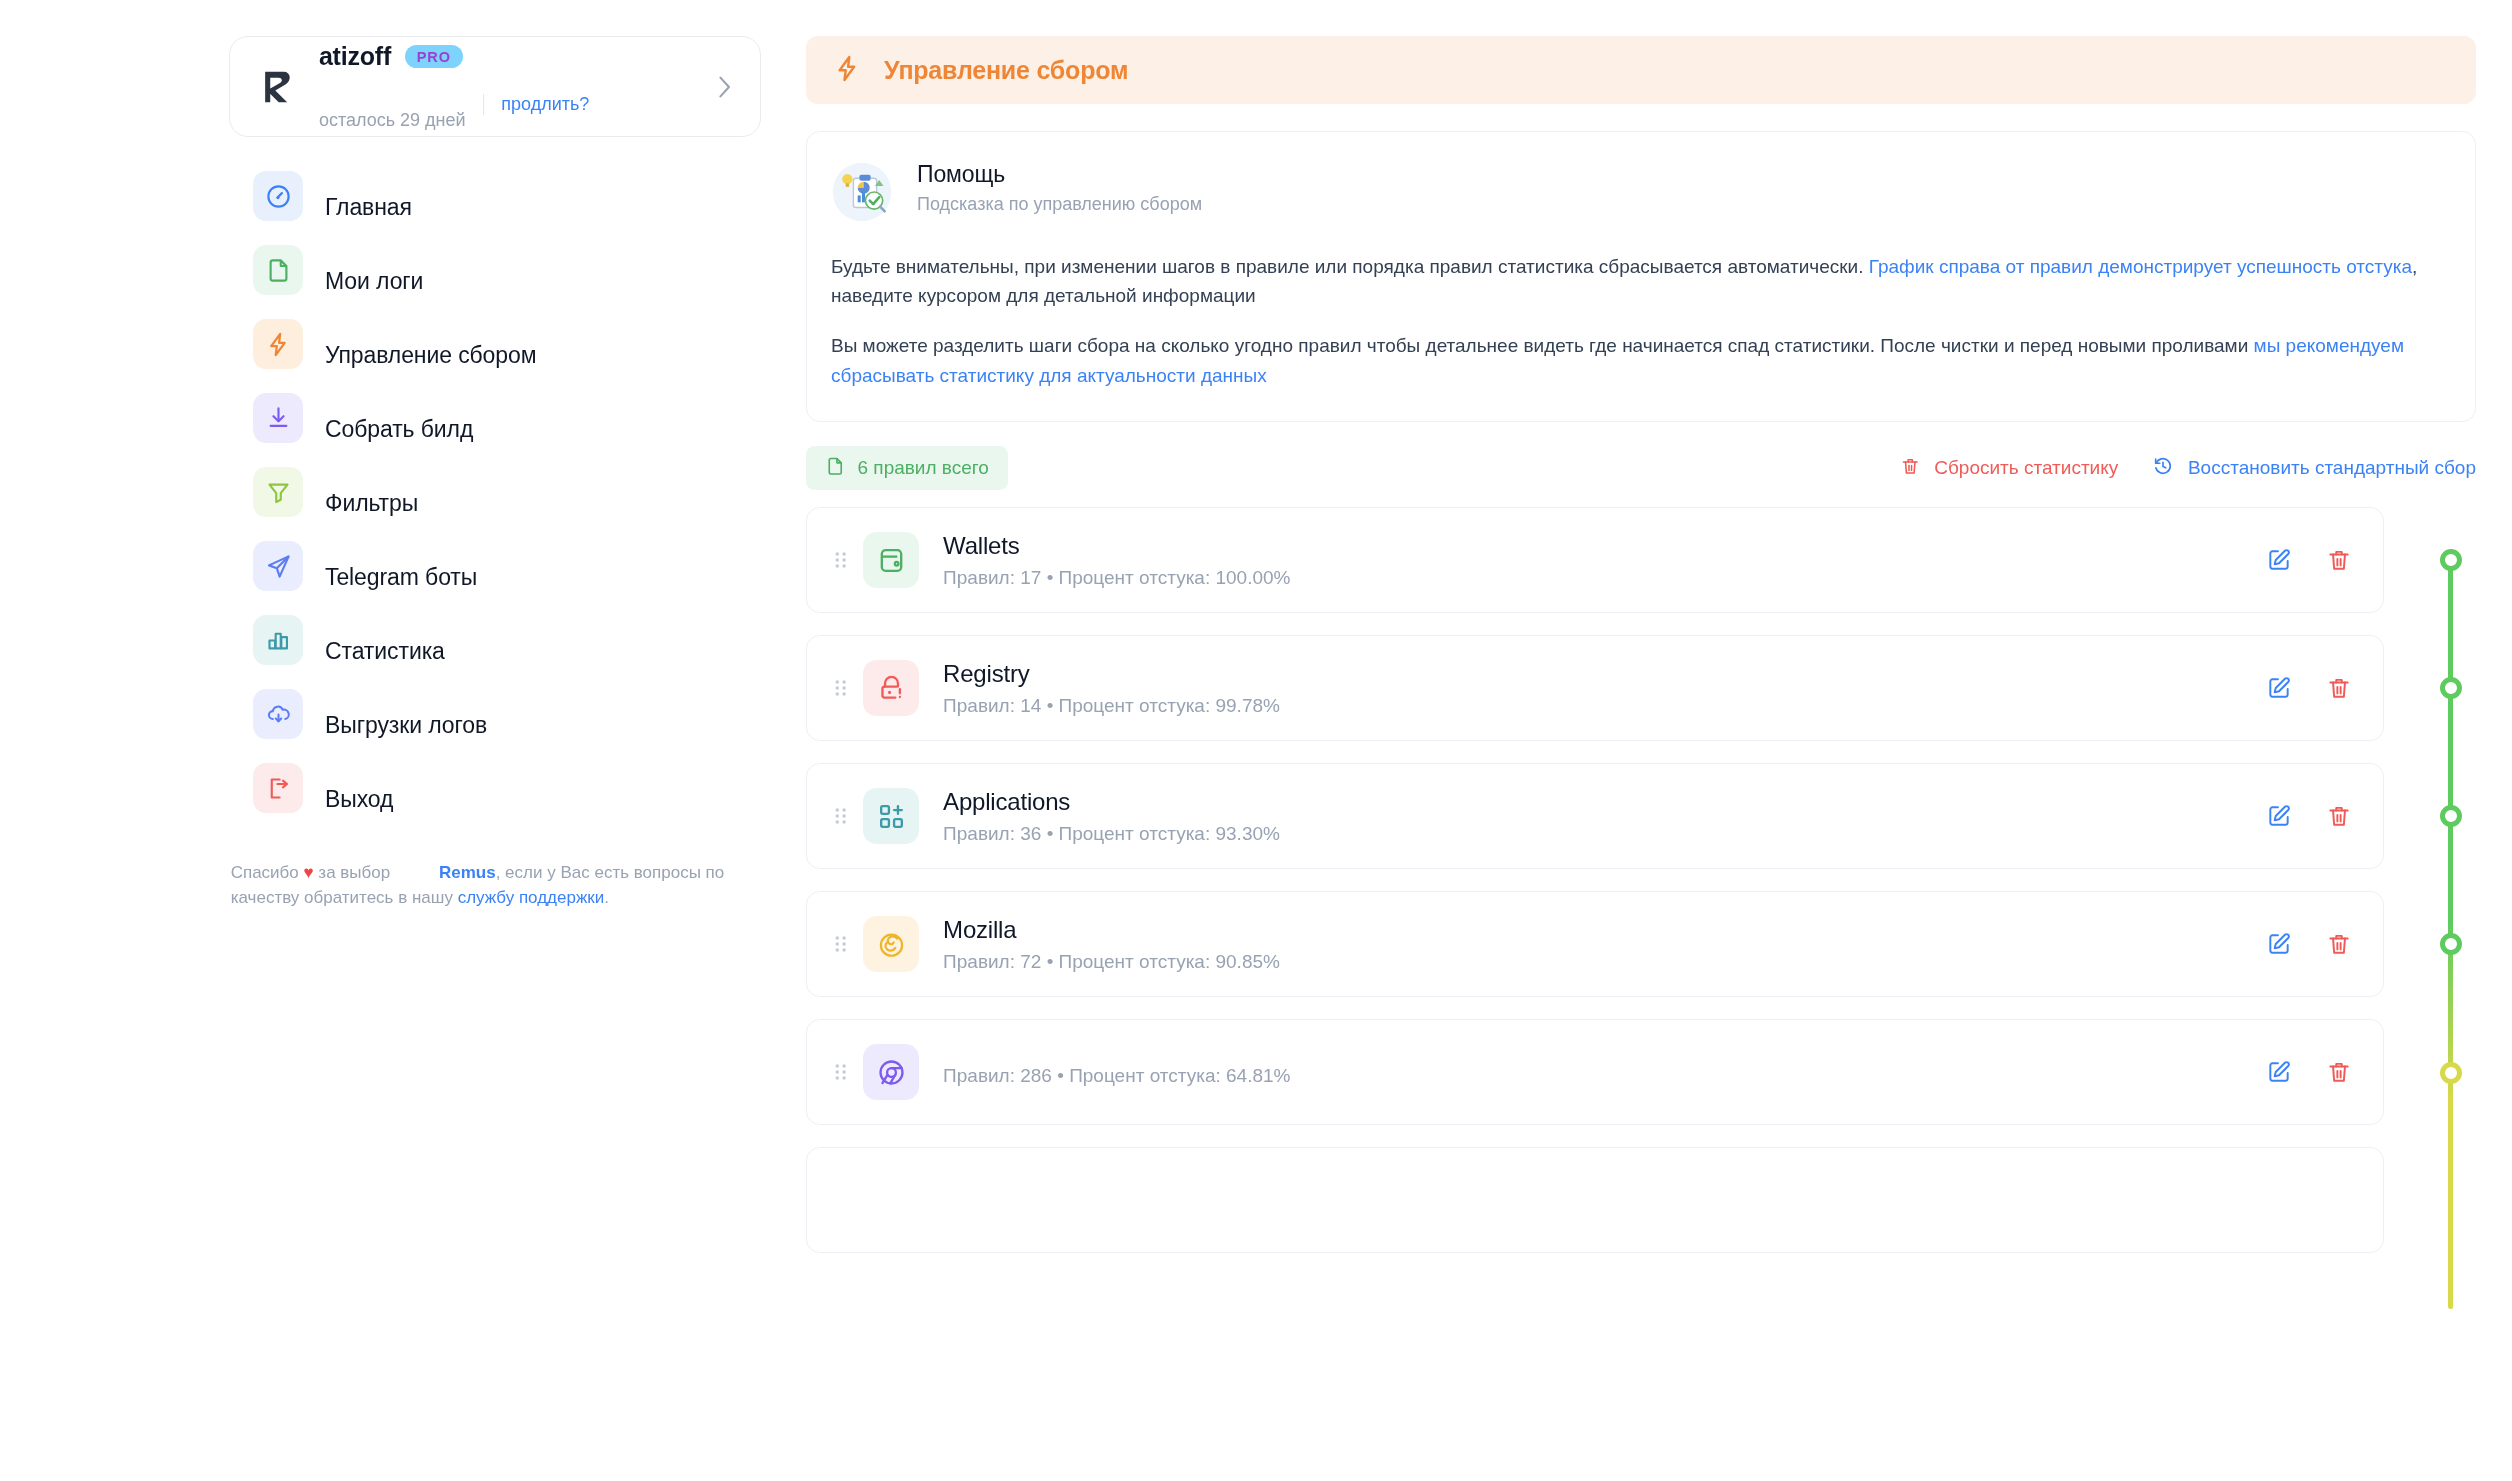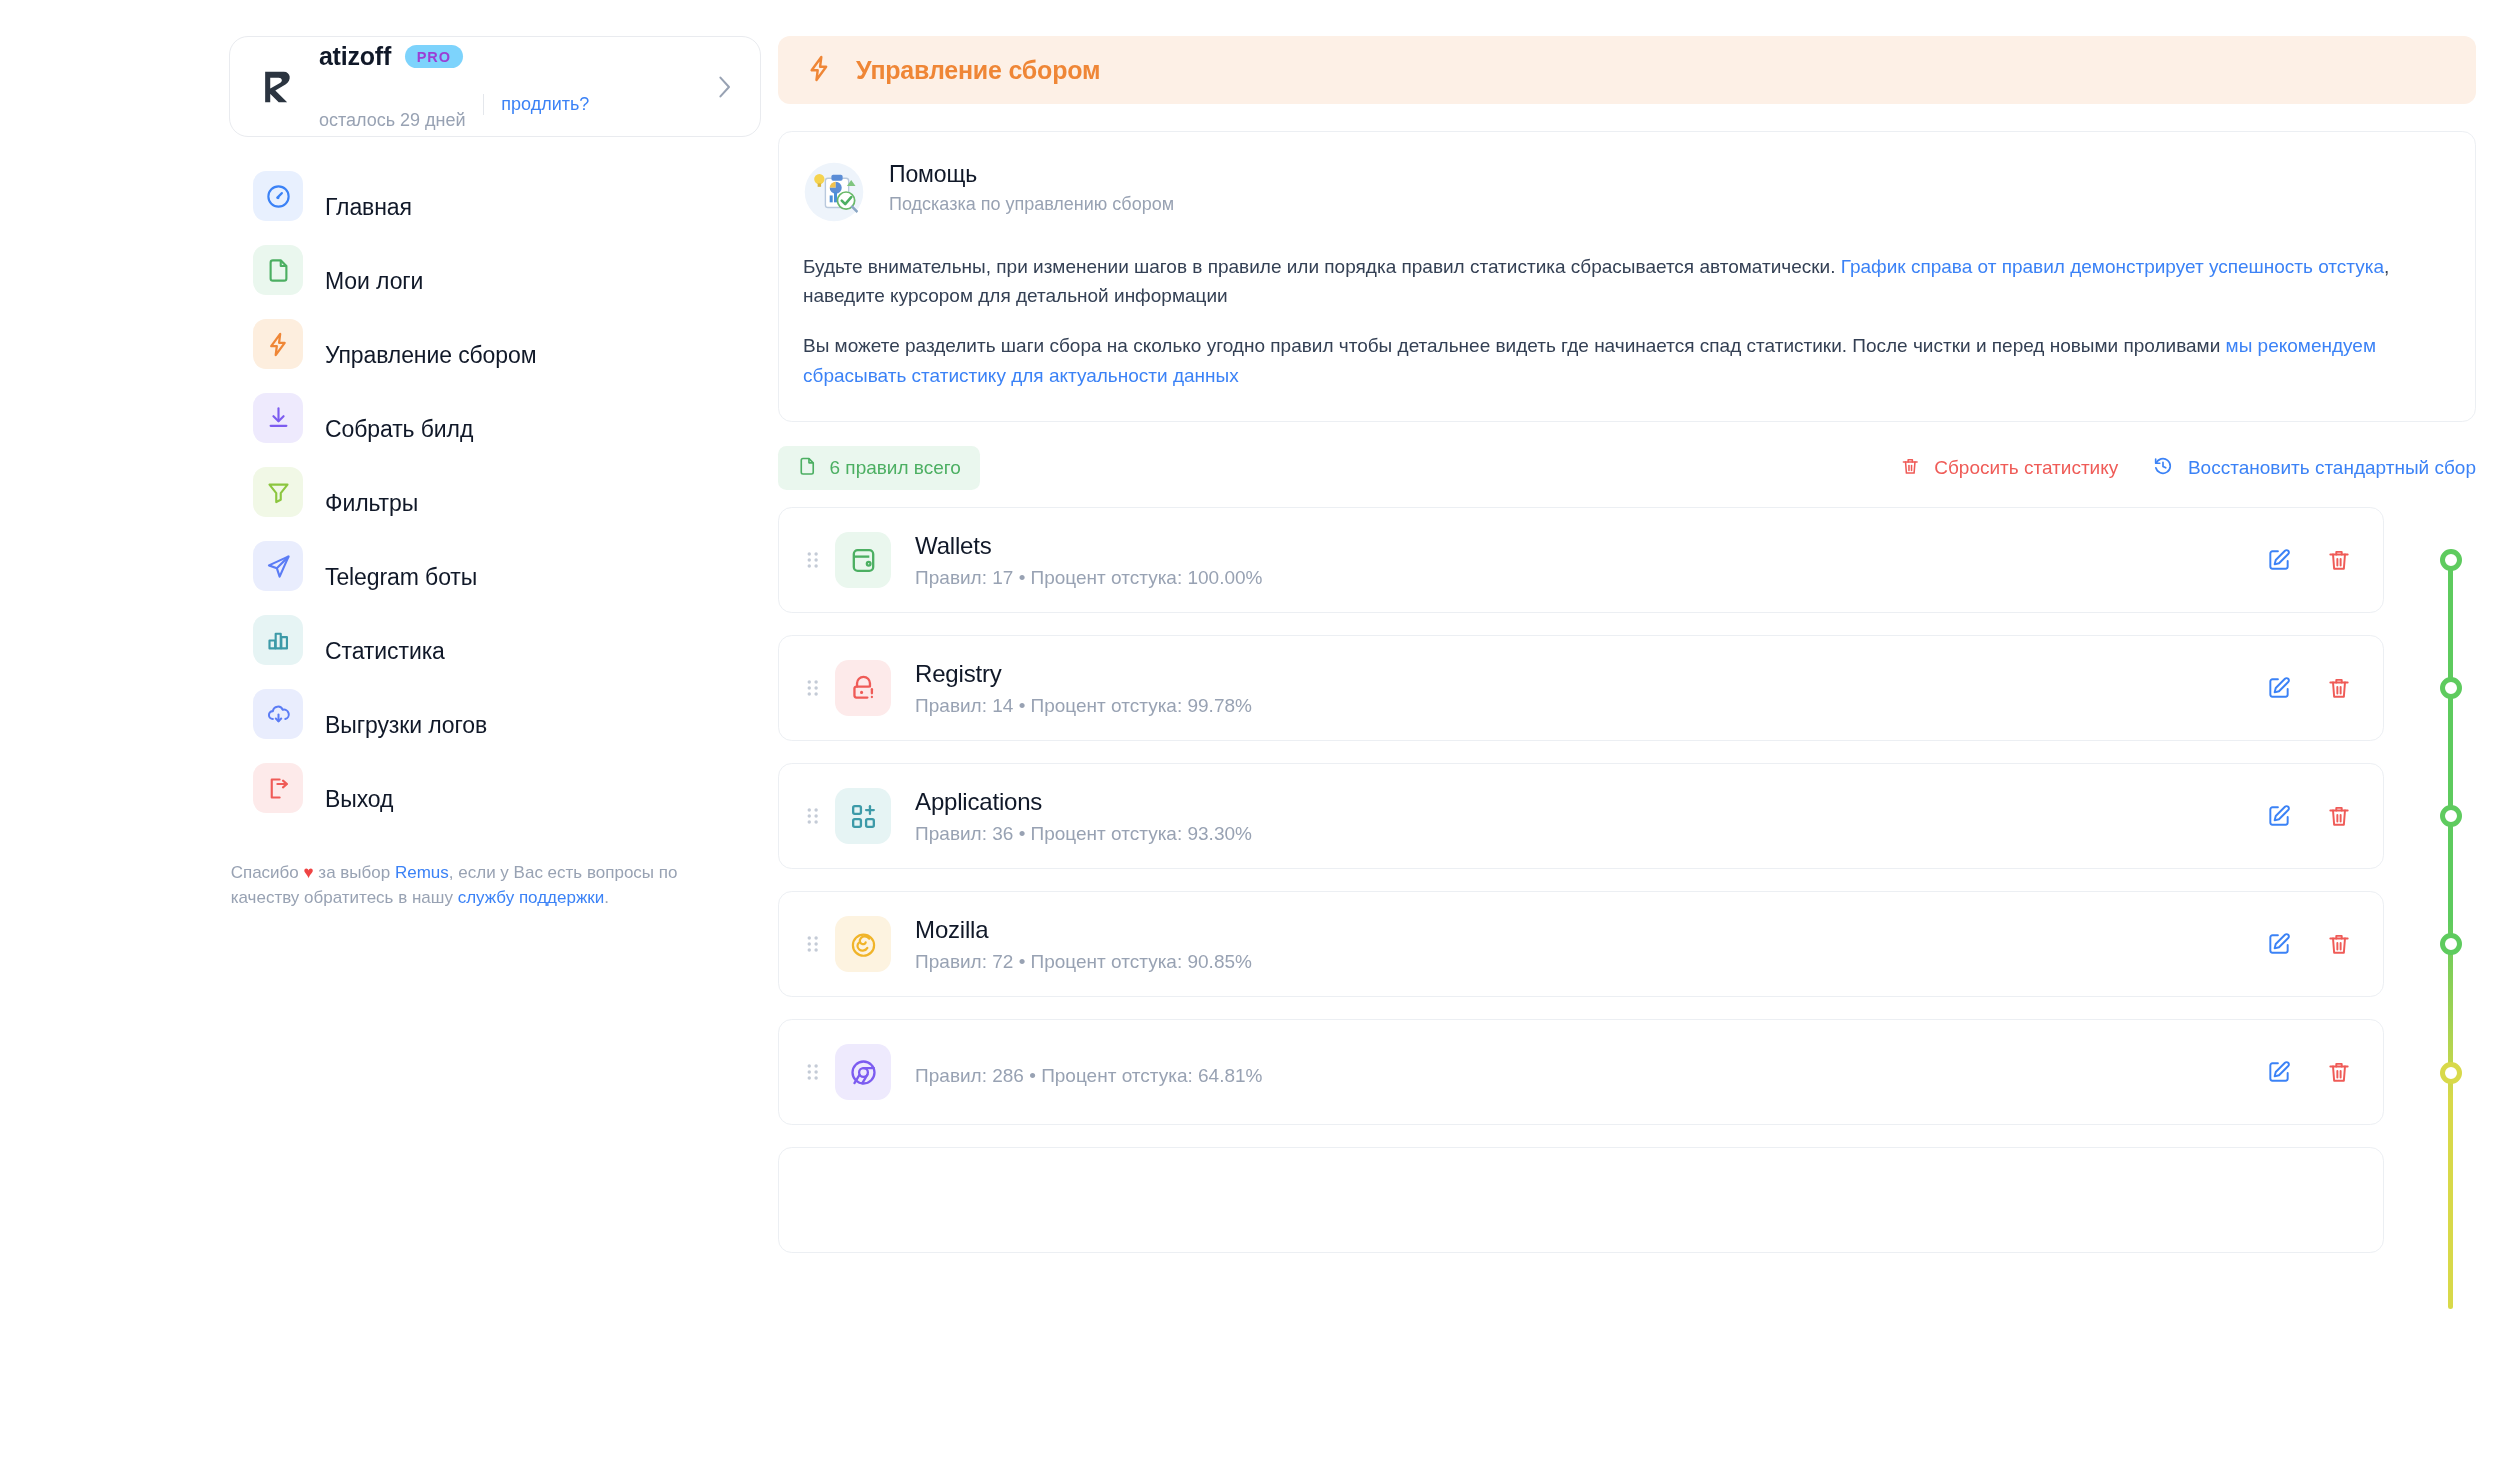--- a/index.html
+++ b/index.html
@@ -2,21 +2,21 @@
 <html style="font-size:13.7px"><head>
 <meta charset="utf-8">
 <style>
   * { box-sizing: border-box; margin: 0; padding: 0; }
   html, body {
     width: 2512px; height: 1482px;
     background: #ffffff;
     font-family: "Liberation Sans", sans-serif;
     overflow: hidden;
   }
-  .page { display: flex; width: 2512px; height: 1120px; }
+  .page { display: flex; width: 2512px; height: 1120px; gap: 28px; }
 
   
   .sidebar { width: 778px; flex: 0 0 778px; padding: 36px 0 0 229px; }
 
   .account-card {
     width: 532px; height: 101px;
     border: 1.7px solid #e9ebef; border-radius: 19px;
     display: flex; align-items: center; padding: 0 22px 0 20.5px;
     background: #fff;
   }
@@ -43,21 +43,21 @@
     width: 50px; height: 50px; flex: 0 0 50px; border-radius: 13px;
     display: flex; align-items: center; justify-content: center;
   }
   .nav-label { font-size: 23px; color: #101828; font-weight: 400; letter-spacing: -0.1px; }
 
   .side-foot {
     width: 513px; margin-top: 36px; padding-left: 1.7px;
     font-size: 17px; line-height: 1.45; color: #98a2b3;
   }
   .side-foot a { color: #3b82f6; text-decoration: none; }
-  .side-foot .brand { color: #3b82f6; font-weight: 400; }
+  .side-foot .brand { color: #3b82f6; font-weight: 700; margin-left: 44px; }
   .heart { color: #ef4444; }
 
   
   .main { flex: 1 1 auto; padding: 36px 36px 0 0; position: relative; }
 
   .page-banner {
     height: 68px; background: #fdf0e6; border-radius: 12px;
     display: flex; align-items: center; gap: 22px; padding-left: 27px;
     margin-bottom: 27px;
   }

